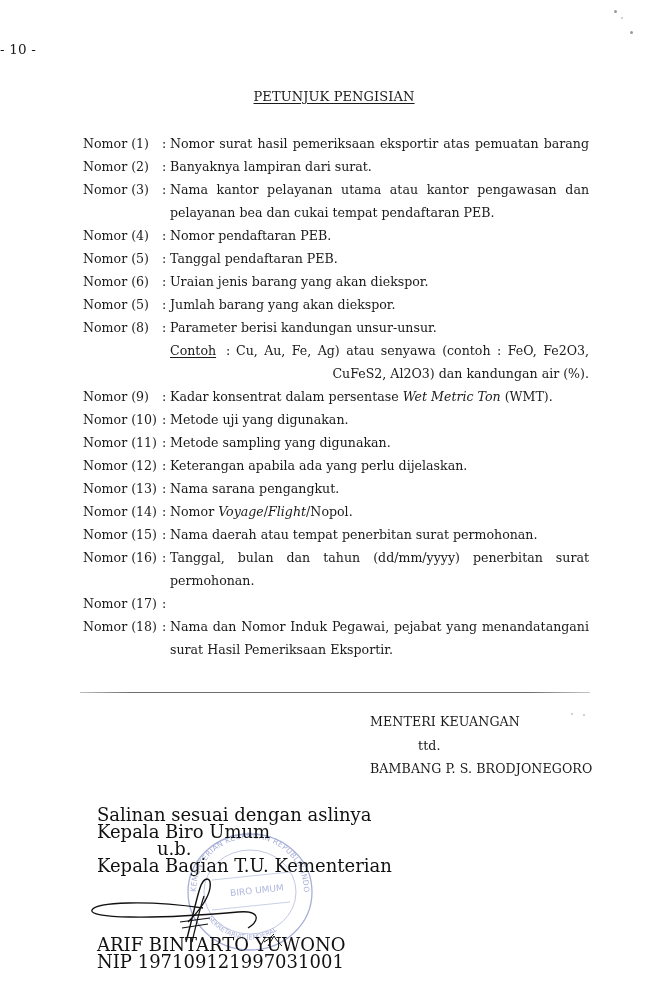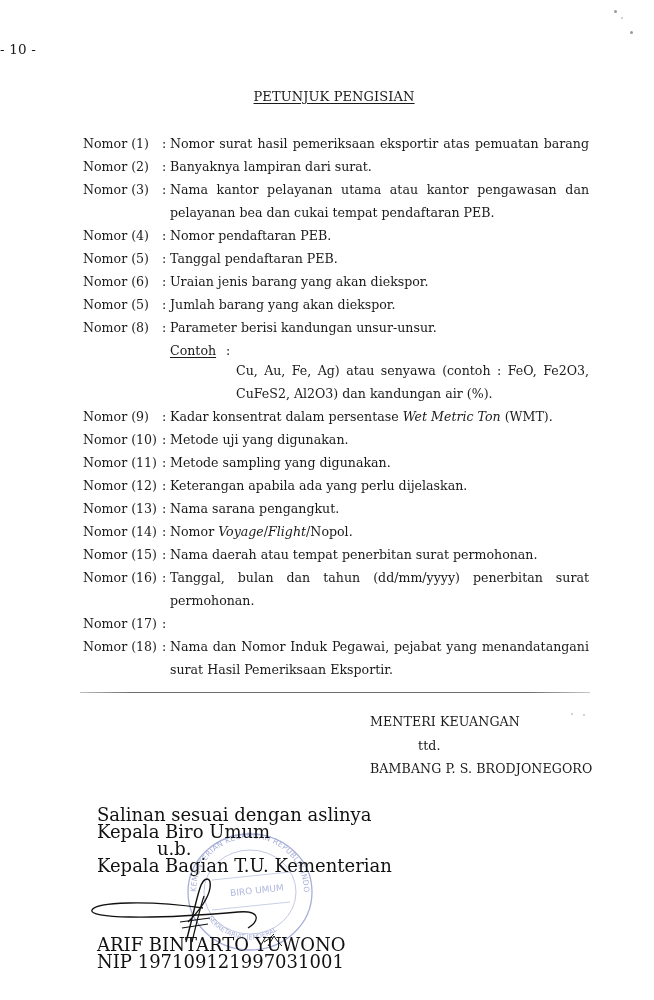--- a/index.html
+++ b/index.html
@@ -76,31 +76,31 @@
       text-decoration: underline;
       text-underline-offset: 2px;
     }
     .example .ex-colon {
       width: 16px;
       flex: 0 0 16px;
       text-align: center;
     }
     .example .ex-text {
       flex: 1 1 auto;
-      margin-top: 20px;
     }
     .example .ex-line {
       display: block;
     }
     .example .ex-line.first {
       text-align: justify;
       text-align-last: justify;
     }
     .example .ex-line.second {
       padding-left: 0;
+      text-align: right;
     }
     .divider {
       position: absolute;
       top: 692px;
       left: 80px;
       width: 510px;
       height: 1px;
       background: linear-gradient(to right, #bdbdbd 0%, #6e6e6e 10%, #6e6e6e 88%, #c8c8c8 100%);
     }
     .signature-block {

